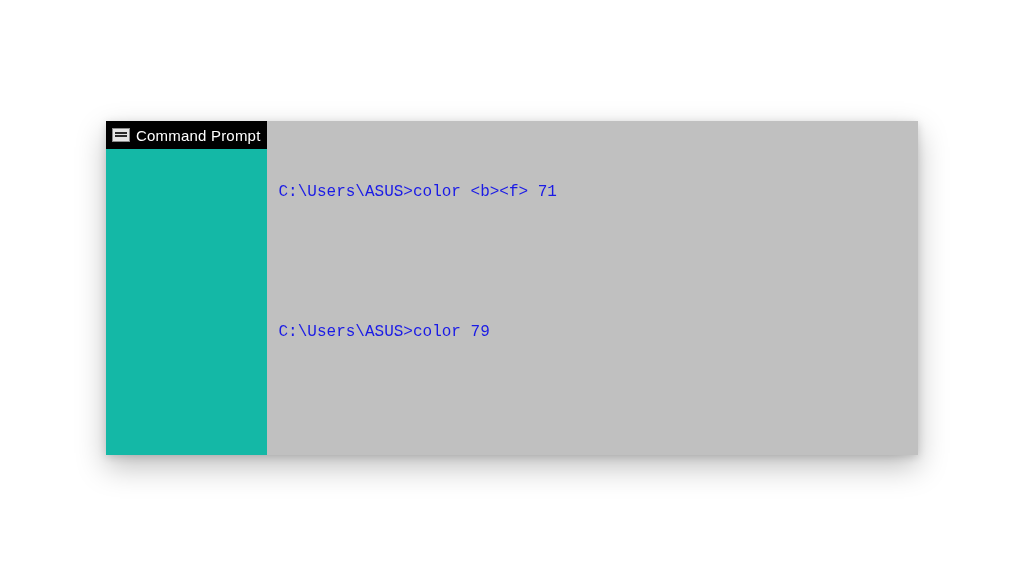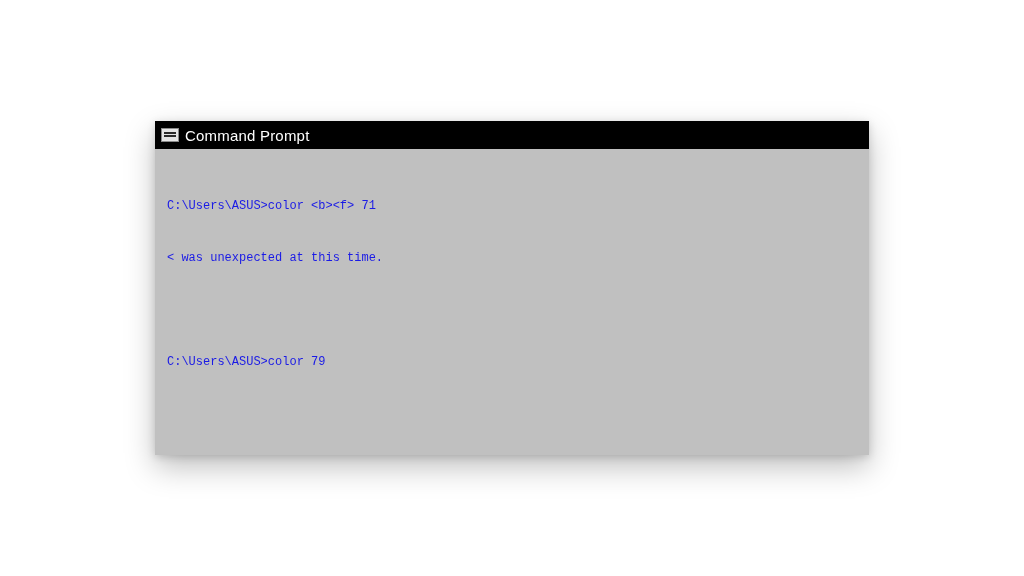--- a/index.html
+++ b/index.html
@@ -12,26 +12,26 @@
     }
     .canvas {
       width: 1024px;
       height: 576px;
       position: relative;
       display: flex;
       align-items: center;
       justify-content: center;
     }
     .window {
-      width: 714px;
+      width: 812px;
       height: 334px;
       background: #14b8a6;
       box-shadow: 0 12px 28px rgba(0,0,0,0.25), 0 2px 8px rgba(0,0,0,0.15);
       display: flex;
-      flex-direction: column;
+      flex-direction: row;
       position: relative;
     }
     .titlebar {
       height: 28px;
       background: #000000;
       display: flex;
       align-items: center;
       padding: 0 6px;
       gap: 6px;
     }
@@ -55,40 +55,39 @@
       color: #ffffff;
       font-size: 15px;
       font-weight: 400;
       letter-spacing: 0.2px;
     }
     .terminal {
       flex: 1;
       background: #c0c0c0;
       padding: 14px 12px;
       font-family: Consolas, "Courier New", monospace;
-      font-size: 12px;
+      font-size: 16px;
       line-height: 1.45;
       color: #1a1ae6;
       white-space: pre;
       overflow: hidden;
     }
     .line { display: block; }
     .blank { height: 1.45em; }
   </style>
 </head>
 <body>
 
 <div class="canvas">
   <div class="window">
     <div class="titlebar">
       <div class="titlebar-icon"></div>
       <div class="titlebar-text">Command Prompt</div>
     </div>
     <div class="terminal">
       <span class="line"><span>C:\Users\ASUS&gt;</span><span>color &lt;b&gt;&lt;f&gt; 71</span></span>
-      <span class="line">&lt; was unexpected at this time.</span>
       <span class="line blank"></span>
       <span class="line"><span>C:\Users\ASUS&gt;</span><span>color 79</span></span>
       
       
     </div>
   </div>
 </div>
 
 </body></html>

